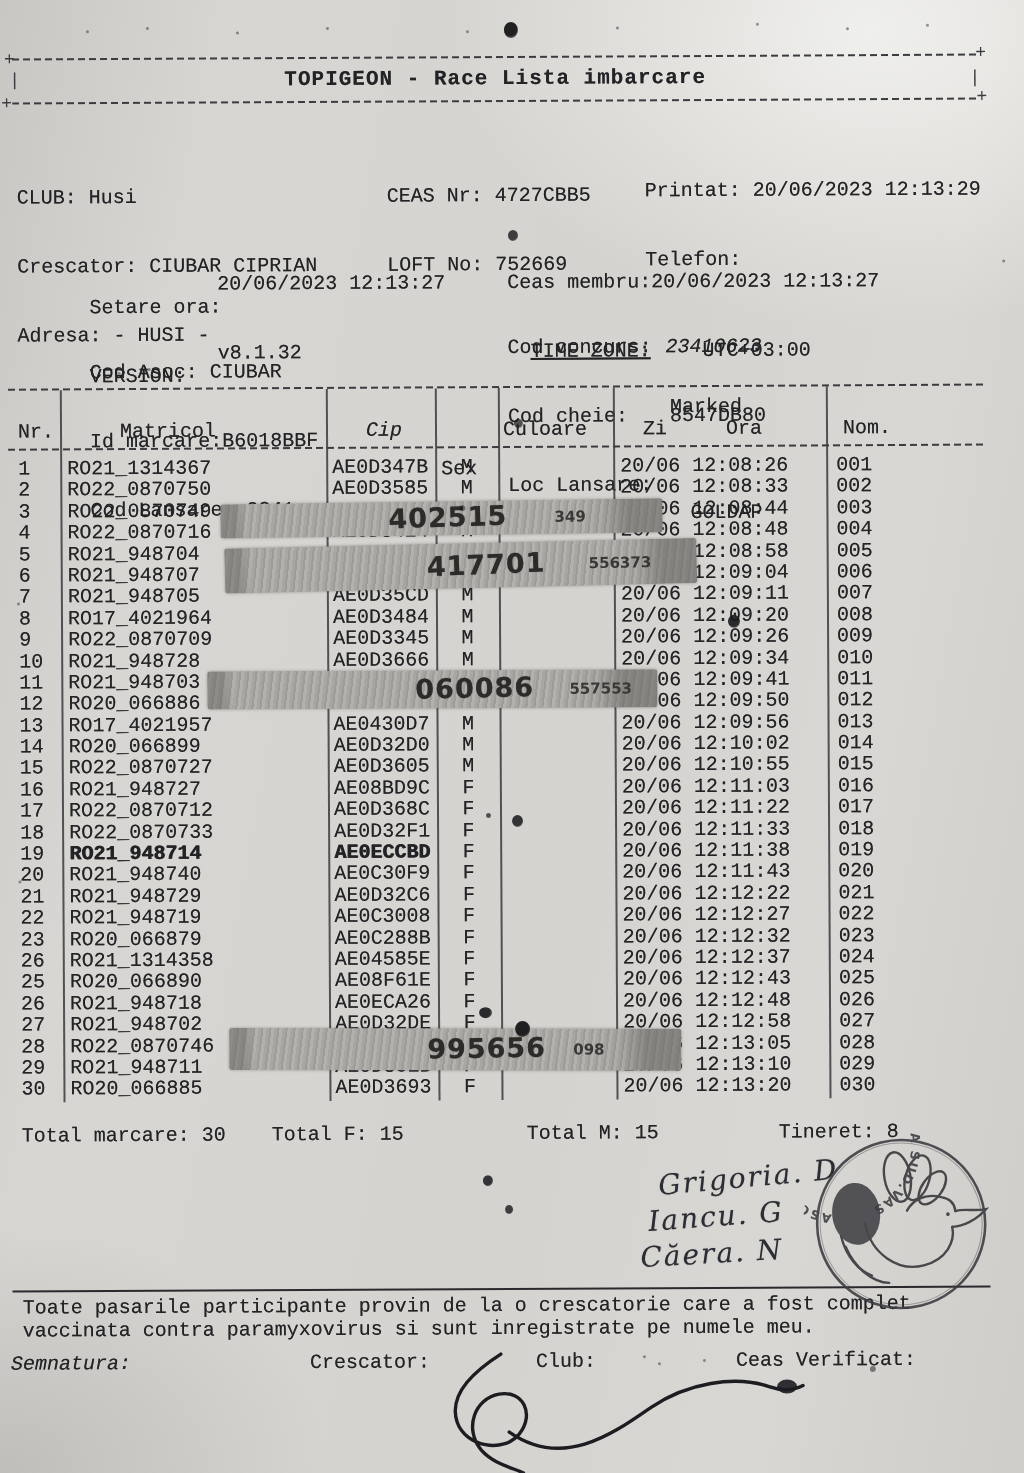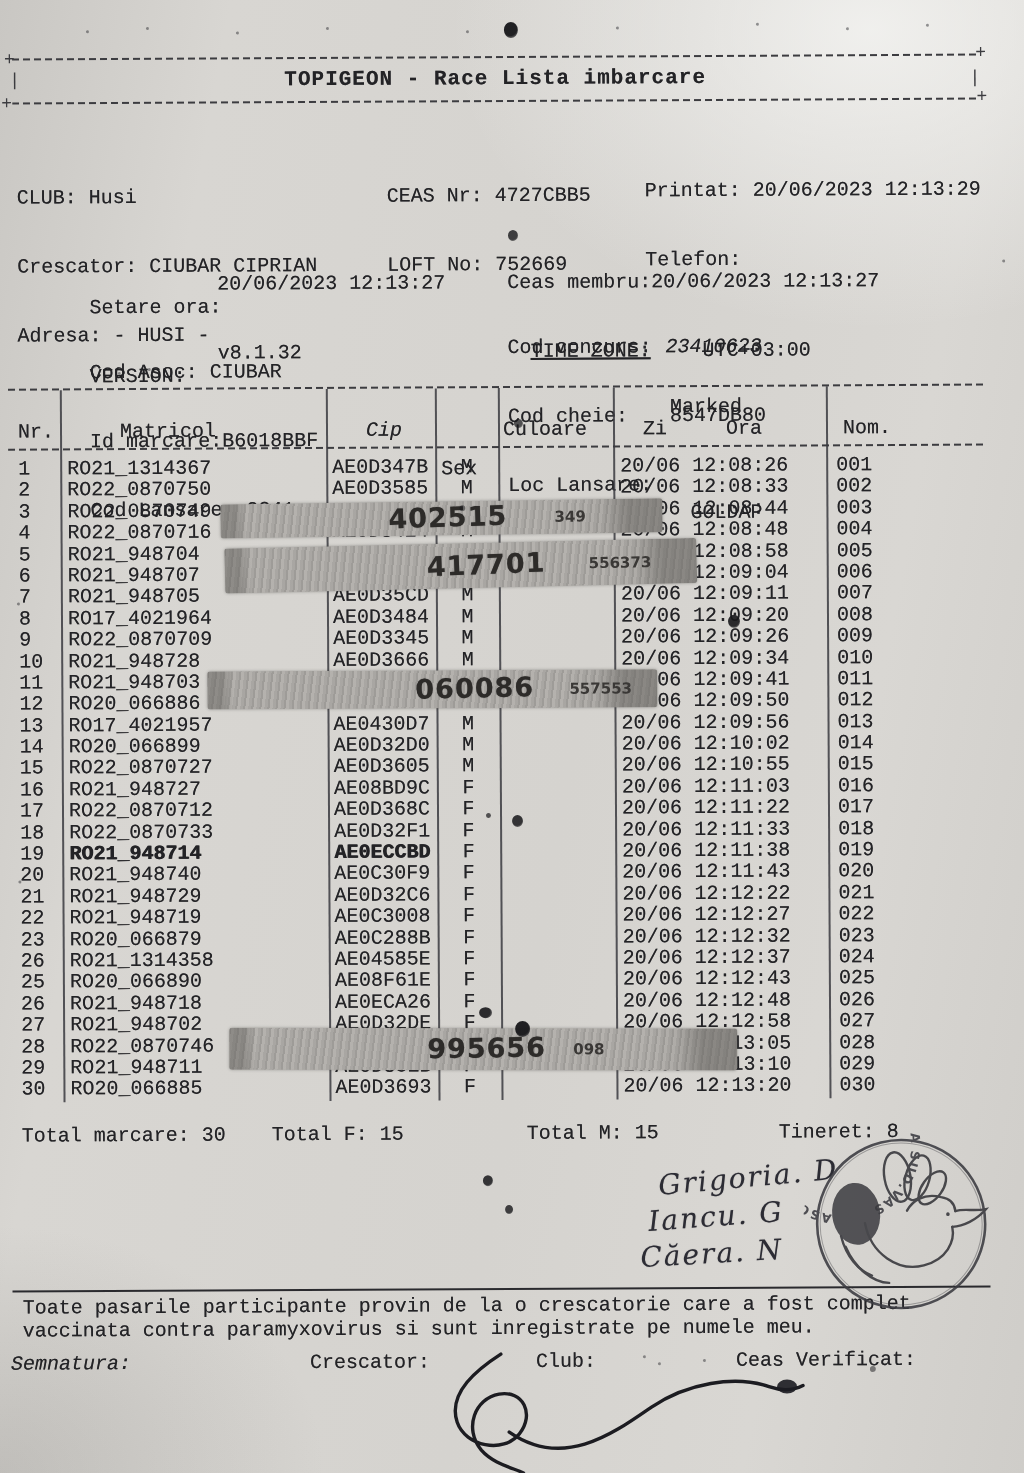--- a/index.html
+++ b/index.html
@@ -61,21 +61,21 @@
     font-family:"DejaVu Sans",sans-serif;font-weight:bold;color:#2d2b29;
     font-size:27px;letter-spacing:1px;text-shadow:0 0 1px rgba(40,40,40,.6);}
   .sticker .small{position:absolute;top:50%;transform:translateY(-50%);
     font-family:"DejaVu Sans",sans-serif;font-weight:bold;color:#3a3836;font-size:15px;}
   .st-3{left:222px;top:501px;width:442px;height:34px;transform:rotate(-.5deg);}
   .st-3 .big{left:168px;} .st-3 .small{left:334px;}
   .st-5{left:226px;top:543px;width:472px;height:45px;transform:rotate(-1deg);}
   .st-5 .big{left:202px;} .st-5 .small{left:364px;}
   .st-11{left:208px;top:670px;width:450px;height:38px;}
   .st-11 .big{left:208px;} .st-11 .small{left:362px;}
-  .st-28{left:228px;top:1028px;width:508px;height:42px;transform:rotate(.4deg);}
+  .st-28{left:228px;top:1028px;width:452px;height:42px;transform:rotate(.4deg);}
   .st-28 .big{left:198px;} .st-28 .small{left:344px;}
 
   
   .decl-line{font-size:20px;line-height:23px;white-space:pre;}
 
   
   .hand{position:absolute;font-family:"DejaVu Serif",serif;font-style:italic;
     color:#2c2c34;font-size:28px;letter-spacing:2px;z-index:3;
     text-shadow:0 0 1px rgba(44,44,52,.4);}
 

